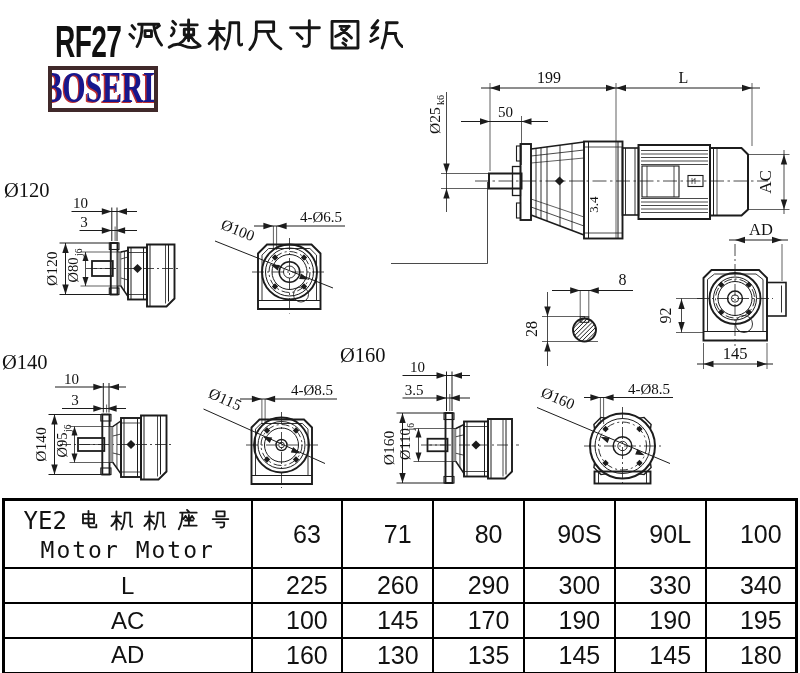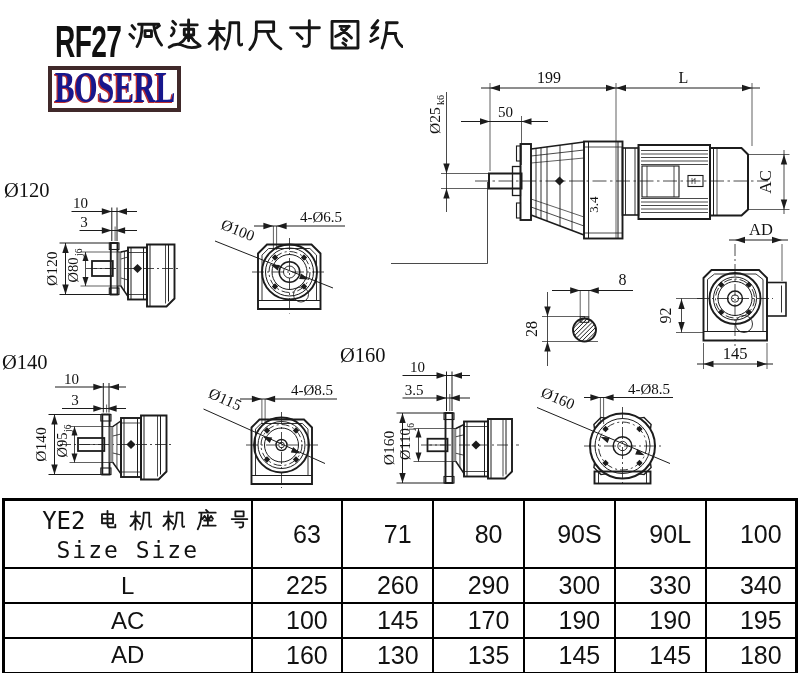--- a/index.html
+++ b/index.html
@@ -12,40 +12,40 @@
   #page { position:relative; width:800px; height:673px; background:#fff; overflow:hidden;
            font-family: var(--serif); color:#111; }
   #drawing { position:absolute; left:0; top:0; }
   .cg { display:inline-block; color:#161616; flex:0 0 auto; }
   #title { position:absolute; left:55px; top:17px; height:40px; display:flex; align-items:flex-start; }
   #title .latin { font-family: var(--sans); font-weight:700; font-size:44px;
                    transform:scaleX(0.64); transform-origin:0 50%; color:#111;
                    letter-spacing:-1px; width:70px; flex:0 0 auto; }
   #title .cg { margin:0 2px; }
   .hidden-text { position:absolute; opacity:0; pointer-events:none; font-size:10px; left:0; top:0; }
-  #logo { position:absolute; left:48px; top:66px; width:133px; height:46px; border:4.5px solid #40292a;
+  #logo { position:absolute; left:48px; top:66px; width:110px; height:46px; border:4.5px solid #40292a;
            background:#fff; overflow:hidden; }
   #logo .logo-text { position:absolute; left:50%; top:49%; transform:translate(-50%,-54%) scaleX(0.66);
                       font-family: var(--serif); font-weight:700; font-size:45px; color:#17178d;
                       text-shadow:-2px 1px 0 #c03030; line-height:1; white-space:nowrap; }
   #note { position:absolute; left:392px; top:241px; width:110px; font-family:var(--serif); font-size:17.5px;
            line-height:1.25; color:#111; }
   #note .nline { white-space:nowrap; }
   #note .cg { margin:0 0.5px 0 1.5px; position:relative; top:2.5px; }
   #note .n3 { margin-top:4px; }
   #mtable { position:absolute; left:2px; top:498px; width:796px; height:173px; border-collapse:collapse;
              table-layout:fixed; background:#fff; border:3px solid #000; }
   #mtable tr { height:35px; }
   #mtable tr:first-child { height:66px; }
   #mtable td, #mtable th { border:2px solid #000; text-align:center; vertical-align:middle;
              font-weight:normal; padding:0; }
   #mtable col.c0 { width:248px; }
   #mtable .num { font-family: var(--sans); font-size:25px;padding-left:20px; }
   #mtable .rowlab { font-family: var(--sans); font-size:24px; }
-  #headcell .l1 { display:flex; align-items:center; justify-content:flex-end; gap:10px;
+  #headcell .l1 { display:flex; align-items:center; justify-content:center; gap:10px;
                    font-family: var(--mono); font-size:24px; height:33px; margin-top:3px; position:relative; }
   #headcell .l2 { font-family: var(--mono); font-size:23px; letter-spacing:2px; height:30px; }
 </style>
 </head>
 <body>
 
 <div id="page">
   <svg width="0" height="0" style="position:absolute" aria-hidden="true">
       <defs>
 <symbol id="g-dian" viewBox="0 0 100 100">
@@ -522,21 +522,21 @@
                 <use href="#g-ji"></use>
               </svg>
               <svg class="cg" width="23" height="23" aria-hidden="true">
                 <use href="#g-zuo"></use>
               </svg>
               <svg class="cg" width="23" height="23" aria-hidden="true">
                 <use href="#g-hao"></use>
               </svg>
               <span class="hidden-text">YE2电机机座号</span>
             </div>
-        <div class="l2">Size Size</div>
+        <div class="l2">Motor Motor</div>
       </th>
           <td class="num">63</td>
           <td class="num">71</td>
           <td class="num">80</td>
           <td class="num">90S</td>
           <td class="num">90L</td>
           <td class="num">100</td>
     </tr>
   <tr>
     <th class="rowlab">L</th>

